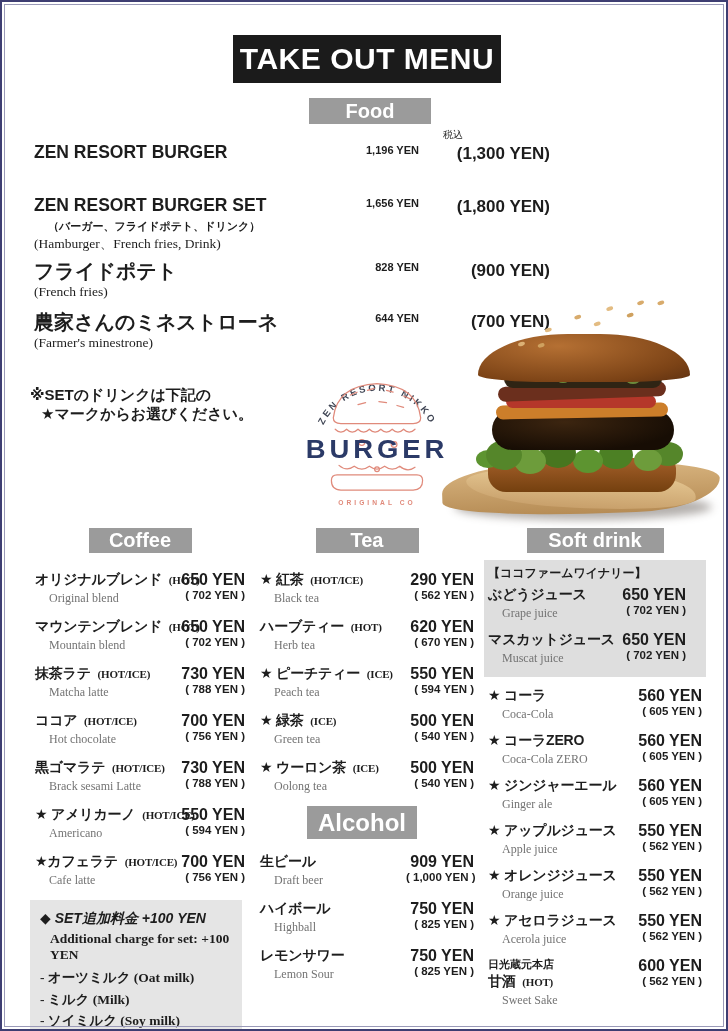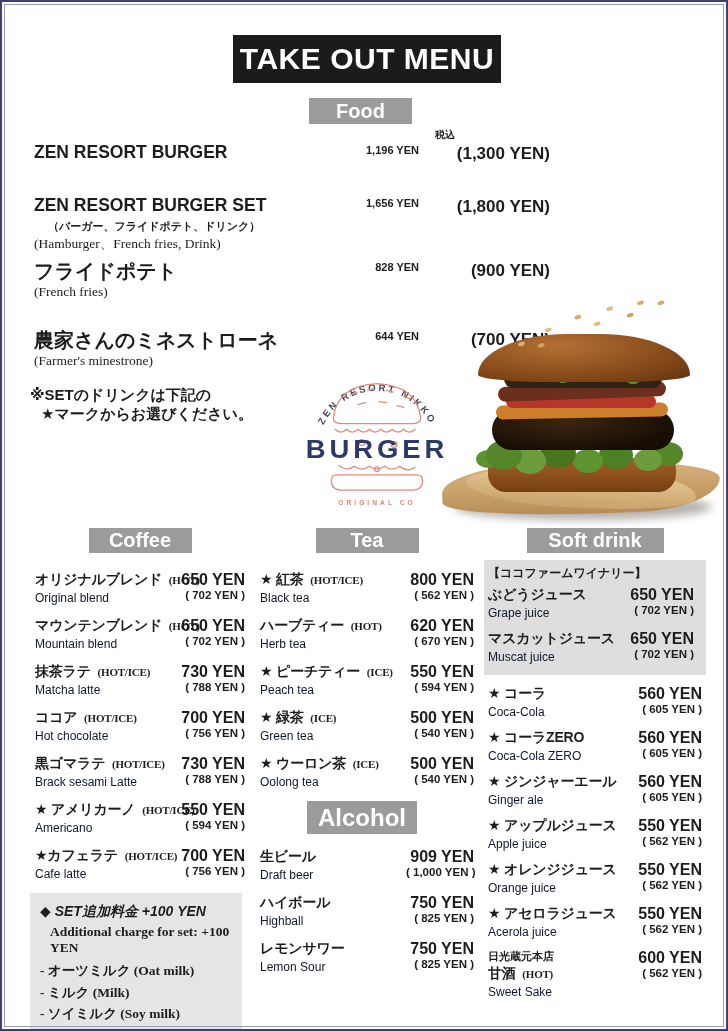--- a/index.html
+++ b/index.html
@@ -13,38 +13,38 @@
   
   .title-box{
     position:absolute;left:231px;top:33px;width:268px;height:48px;background:#1b1b1b;
     color:#fff;font-weight:bold;font-size:30px;letter-spacing:.5px;
     display:flex;align-items:center;justify-content:center;
   }
   .sec-header{
     background:#9b9b9b;color:#fff;font-weight:bold;text-align:center;
     display:flex;align-items:center;justify-content:center;
   }
-  .food-header{position:absolute;left:307px;top:96px;width:103px;height:26px;font-size:20px;}
+  .food-header{position:absolute;left:307px;top:96px;width:122px;height:26px;font-size:20px;}
   .col-header{width:103px;height:25px;font-size:20px;margin:0 auto;}
   .col-header.soft{width:137px;}
   .alcohol-header{width:110px;height:33px;font-size:24px;margin:9px 0 14px 47px;}
 
   
   .food-table{position:absolute;left:32px;top:140px;width:516px;}
   .f-row{display:grid;grid-template-columns:268px 117px 131px;align-items:start;}
   .f-row.r1{margin-bottom:31px;}
   .f-row.r2{margin-bottom:6px;}
-  .f-row.r3{margin-bottom:28px;}
+  .f-row.r3{margin-bottom:10px;}
   .f-name{font-weight:bold;font-size:17.5px;line-height:1.2;}
   .f-name.jp{font-size:20px;}
   .f-sub-jp{font-weight:bold;font-size:11px;margin:3px 0 0 14px;}
   .f-sub-en{font-family:"Liberation Serif","DejaVu Serif",serif;font-weight:normal;font-size:13.5px;margin-top:1px;}
   .f-price{font-weight:bold;font-size:11px;text-align:right;padding-top:2px;}
   .f-taxed{font-weight:bold;font-size:17px;text-align:right;position:relative;padding-top:2px;white-space:nowrap;}
-  .tax-note{position:absolute;top:-14px;left:16px;font-size:10px;font-weight:bold;}
+  .tax-note{position:absolute;top:-14px;left:24px;font-size:10px;font-weight:normal;}
 
   
   .set-note{position:absolute;left:28px;top:384px;font-weight:bold;font-size:15px;line-height:1.25;}
   .set-note .l2{margin-left:11px;}
 
   
   .logo{position:absolute;left:299px;top:353px;width:152px;height:158px;}
 
   
   .burger-photo{position:absolute;left:438px;top:332px;width:288px;height:188px;}
@@ -72,26 +72,26 @@
   .col-coffee{left:33px;width:210px;}
   .col-tea{left:258px;width:214px;}
   .col-soft{left:486px;width:214px;}
   .col-items{margin-top:18px;}
   .drink-item{display:flex;justify-content:space-between;align-items:flex-start;margin-bottom:12px;min-height:33px;}
   .col-soft .drink-item{margin-bottom:10px;}
   .d-left{flex:1;min-width:0;}
   .d-prefix{font-weight:bold;font-size:11px;margin-bottom:1px;}
   .d-jp{font-weight:bold;font-size:14px;letter-spacing:-.2px;white-space:nowrap;}
   .d-temp{font-family:"Liberation Serif","DejaVu Serif",serif;font-weight:bold;font-size:11px;margin-left:3px;}
-  .d-en{font-family:Liberation Sans, sans-serif;font-size:12px;margin-top:2px;color:#0f172a;}
+  .d-en{font-family:Liberation Serif, serif;font-size:12px;margin-top:2px;color:#737373;margin-left:14px;}
   .d-price{width:68px;flex-shrink:0;text-align:right;}
   .d-p1{font-weight:bold;font-size:16px;white-space:nowrap;}
   .d-p2{font-weight:bold;font-size:11.5px;white-space:nowrap;}
 
-  .winery-box{background:#dedede;padding:5px 12px 1px 4px;margin:0 -4px 10px -4px;}
+  .winery-box{background:#dedede;padding:5px 20px 1px 4px;margin:0 -4px 10px -4px;}
   .winery-label{font-weight:bold;font-size:12px;margin-bottom:4px;}
 
   
   .set-box{background:#e5e5e5;margin:6px 0 0 -5px;padding:10px 8px 12px 10px;width:212px;box-sizing:border-box;}
   .sb-l1{font-weight:bold;font-size:14px;font-style:italic;}
   .sb-l2{font-family:"Liberation Serif","DejaVu Serif",serif;font-weight:bold;font-size:13.5px;margin:3px 0 4px 10px;}
   .sb-opt{font-family:"Liberation Serif","DejaVu Serif",serif;font-weight:bold;font-size:13.5px;line-height:1.6;}
 </style>
 </head>
 <body>
@@ -263,21 +263,21 @@
 
   <div class="col col-tea">
     <div class="sec-header col-header">Tea</div>
     <div class="col-items" id="tea-items">
         <div class="drink-item">
           <div class="d-left">
             <div class="d-jp"><span class="d-name">★ 紅茶</span> <span class="d-temp">(HOT/ICE)</span></div>
             <div class="d-en">Black tea</div>
           </div>
           <div class="d-price">
-            <div class="d-p1">800 YEN</div>
+            <div class="d-p1">290 YEN</div>
             <div class="d-p2">( 562 YEN )</div>
           </div>
         </div>
         <div class="drink-item">
           <div class="d-left">
             <div class="d-jp"><span class="d-name">ハーブティー</span> <span class="d-temp">(HOT)</span></div>
             <div class="d-en">Herb tea</div>
           </div>
           <div class="d-price">
             <div class="d-p1">620 YEN</div>

